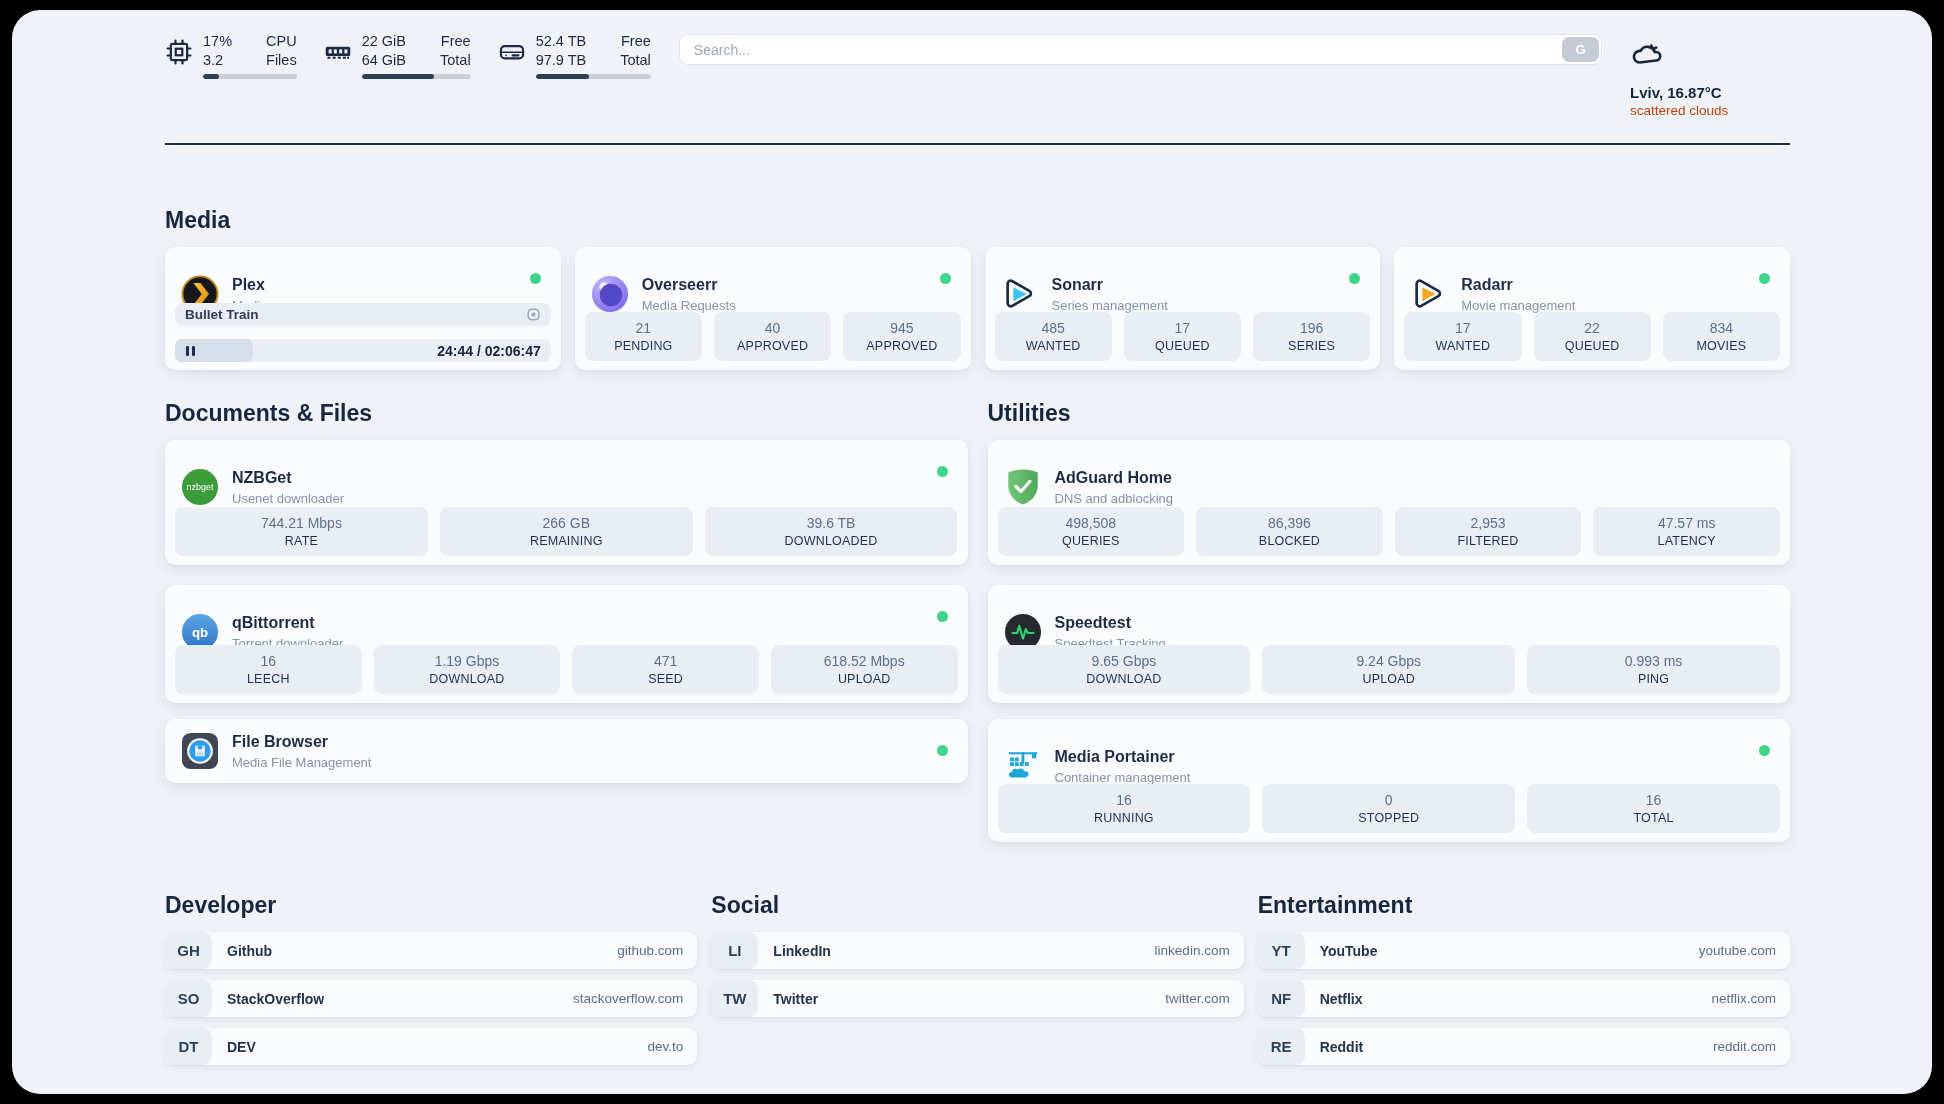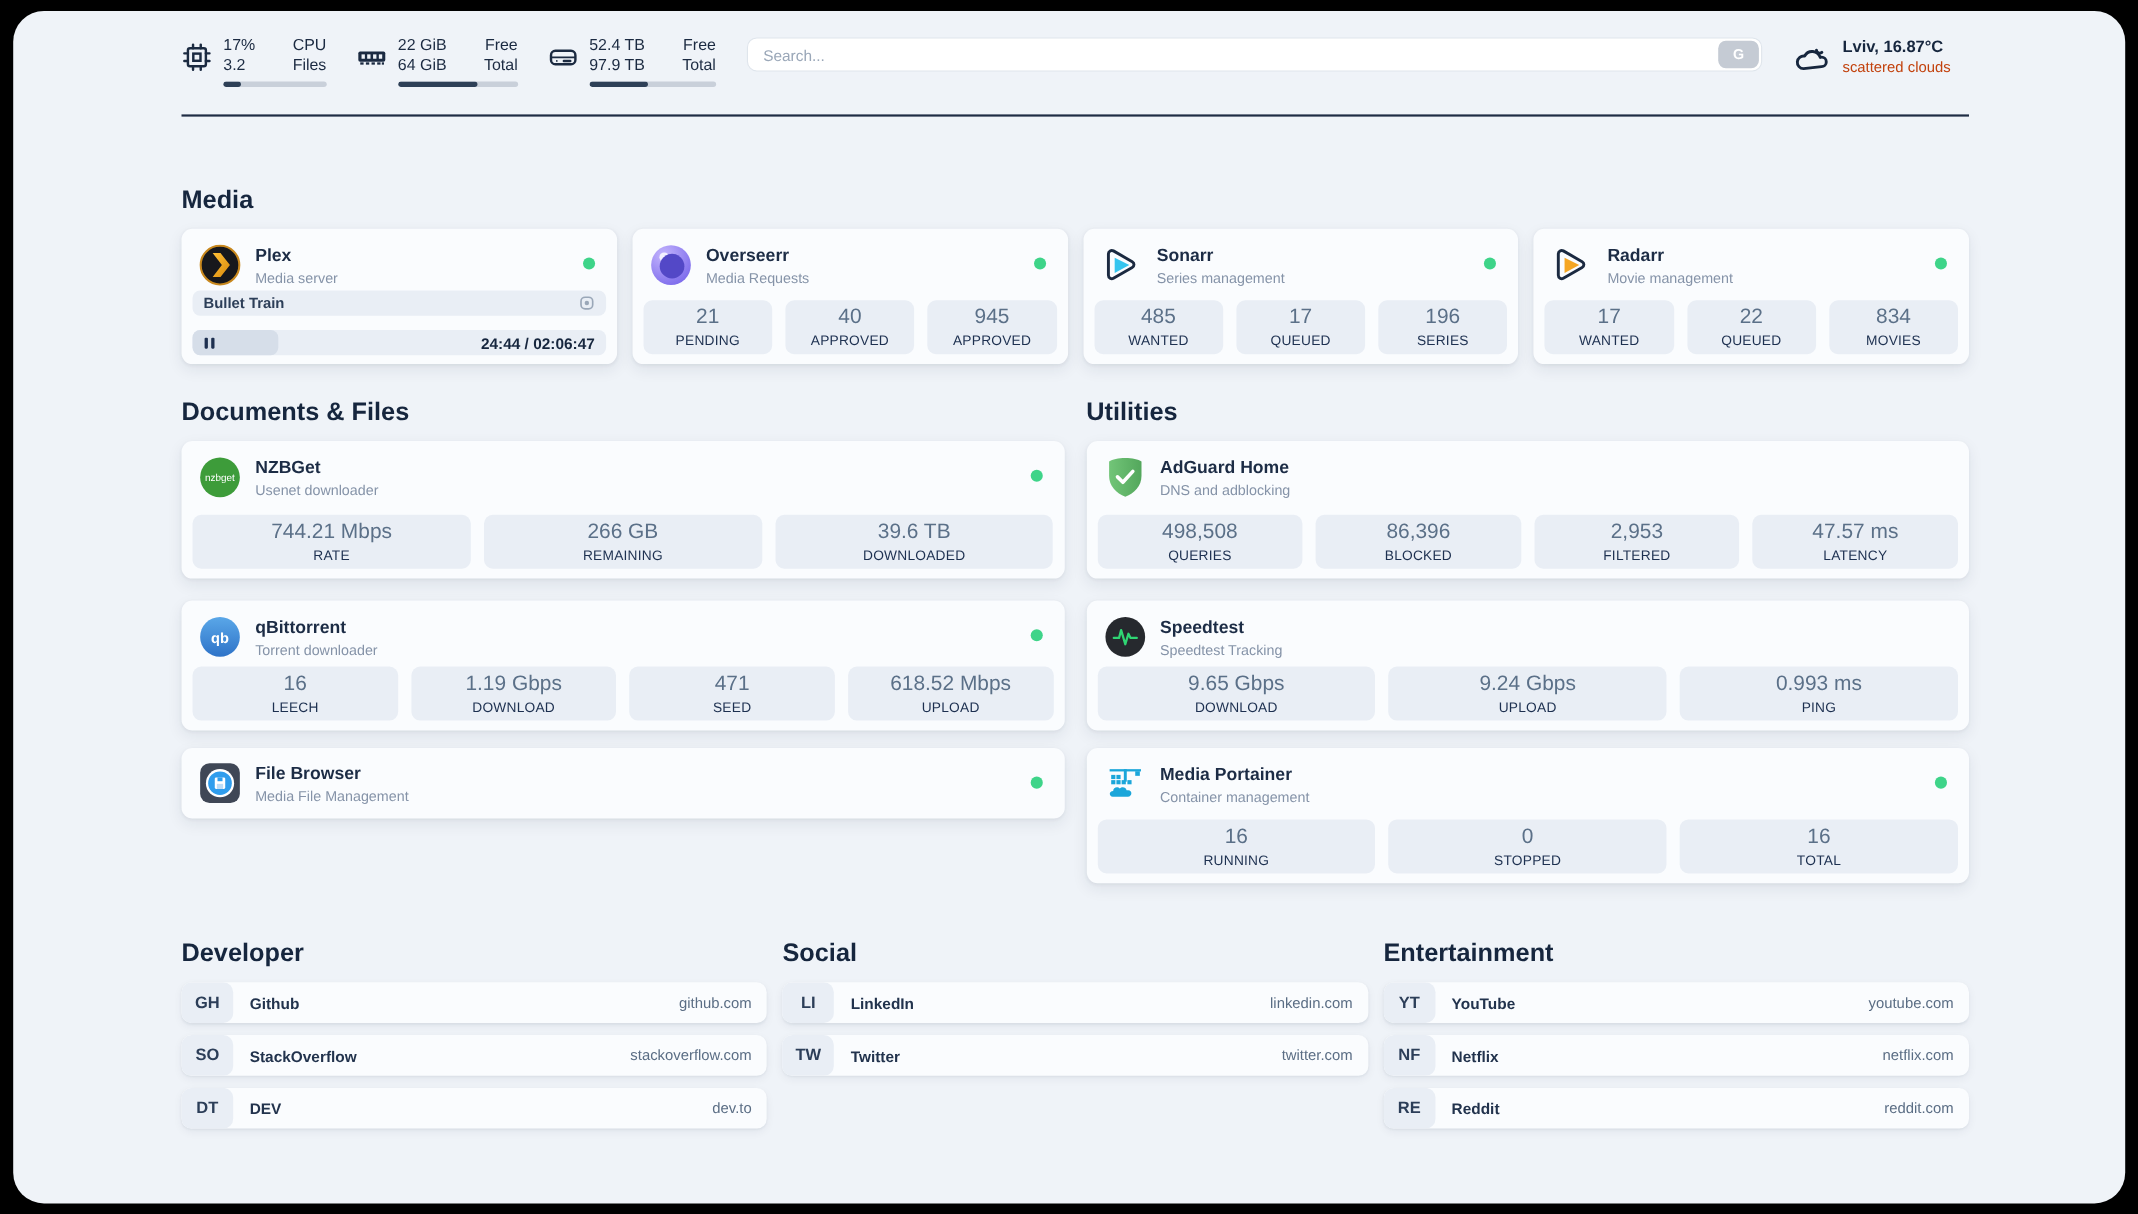--- a/index.html
+++ b/index.html
@@ -15,43 +15,43 @@
   .hstat-rows { display:flex; gap:34px; font-size:14.5px; font-weight:500; color:#1b2a41; line-height:1.32; }
   .hcol2 { text-align:right; }
   .hbar { margin-top:4px; height:5px; border-radius:3px; background:#c9d0da; overflow:hidden; }
   .hbar-fill { height:100%; border-radius:3px; background:#2e4057; }
 
   .search { flex:1; margin:2px 28px 0; position:relative; }
   .search input { width:100%; height:31px; border-radius:9px; border:1px solid #dfe5ec; background:#fff; padding:0 48px 0 14px; font-size:14px; color:#1b2a41; outline:none; font-family:inherit; }
   .search input::placeholder { color:#9aa7b8; }
   .search-btn { position:absolute; right:3px; top:3px; width:37px; height:25px; background:#c5cbd4; border-radius:7px; color:#fff; font-size:13px; font-weight:700; display:flex; align-items:center; justify-content:center; cursor:pointer; }
 
-  .weather { display:flex; gap:12px; min-width:160px; }
+  .weather { display:flex; gap:12px; min-width:160px;flex-direction:column; }
   .weather svg { width:33px; height:33px; margin-top:5px; flex:none; }
   .weather-loc { font-size:15px; font-weight:600; color:#16263e; line-height:1.4; }
   .weather-cond { font-size:13.5px; color:#c2410c; }
 
   .divider { border:none; border-top:2px solid #1e2c44; margin-top:25px; }
 
   
   .section-title { font-size:23px; font-weight:700; color:#16263e; }
   .media-title { margin-top:62px; }
   .media-grid { display:grid; grid-template-columns:repeat(4,1fr); gap:14px; margin-top:13px; }
 
-  .card { background:#fafcfe; border-radius:10px; position:relative; box-shadow:0 5px 14px rgba(25,39,68,.08), 0 1px 3px rgba(25,39,68,.05); padding:14px 16px; height:123px; }
+  .card { background:#fafcfe; border-radius:10px; position:relative; box-shadow:0 5px 14px rgba(25,39,68,.08), 0 1px 3px rgba(25,39,68,.05); padding:28px 16px; height:123px; }
   .card.h118 { height:118px; }
   .card.h64 { height:64px; padding-top:13px; }
   .app-row { display:flex; gap:13px; align-items:center; }
   .app-icon { width:38px; height:38px; flex:none; }
   .app-name { font-size:16px; font-weight:600; color:#1c2c45; line-height:1.2; }
   .app-desc { font-size:13px; color:#8593a8; margin-top:3px; }
   .dot { position:absolute; right:20px; top:26px; width:11px; height:11px; border-radius:50%; background:#3ed489; }
   .stats-row { display:flex; gap:12px; position:absolute; left:10px; right:10px; bottom:9px; }
   .stat-box { flex:1; background:#e9eef5; border-radius:8px; height:49px; display:flex; flex-direction:column; align-items:center; justify-content:center; gap:3px; }
-  .stat-value { font-size:19px; color:#5b7088; }
+  .stat-value { font-size:14px; color:#5b7088; }
   .stat-label { font-size:12.5px; font-weight:400; color:#1d3050; letter-spacing:.2px; }
 
   .plex-pill { position:absolute; left:10px; right:10px; height:23px; background:#e9eef5; border-radius:7px; display:flex; align-items:center; padding:0 10px; }
   .pill-title { top:56px; font-size:13.5px; font-weight:600; color:#2c3e58; }
   .pill-title svg { margin-left:auto; width:15px; height:15px; }
   .pill-player { top:92px; }
   .pause-chip { width:78px; height:23px; background:#d6dee9; border-radius:7px; margin-left:-10px; display:flex; align-items:center; gap:3px; padding-left:11px; flex:none; }
   .pbar { width:3px; height:10px; background:#1e3050; border-radius:1px; }
   .time { margin-left:auto; font-size:14px; font-weight:700; color:#16263e; }
 

